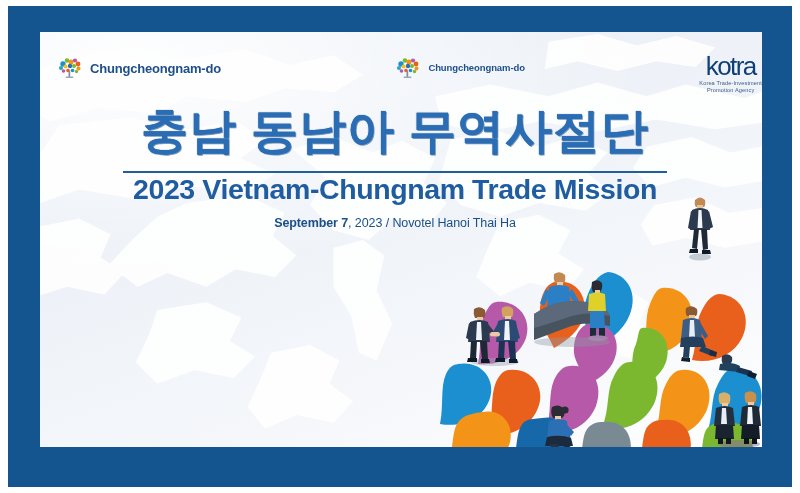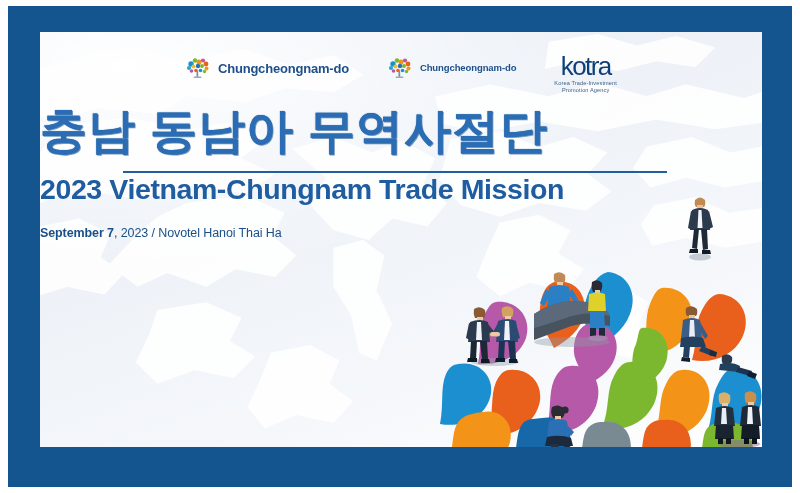--- a/index.html
+++ b/index.html
@@ -35,23 +35,24 @@
   }
   
   .map { position: absolute; inset: 0; }
   .map svg { width: 100%; height: 100%; display: block; }
 
   
   .logos {
     position: absolute;
     left: 0; right: 0; top: 24px;
     display: flex;
-    justify-content: center;
+    justify-content: space-between;
     align-items: flex-start;
     gap: 38px;
+    padding-left: 17px;
   }
   .logo { display: flex; align-items: center; gap: 7px; }
   .tree-icon { width: 26px; height: 24px; flex: 0 0 auto; }
   .tree-icon svg { display: block; width: 26px; height: 24px; }
   .logo-text-1 {
     font-size: 13px; font-weight: bold; color: #1d4f8a;
     letter-spacing: -0.2px; white-space: nowrap;
   }
   .logo-lines { line-height: 1.18; }
   .logo-line {
@@ -65,21 +66,21 @@
   }
   .kotra-sub { text-align: center; line-height: 1.25; }
   .kotra-sub div {
     font-size: 5.6px; color: #3a5f88; letter-spacing: 0.12px; white-space: nowrap;
   }
 
   
   .headline-block {
     position: absolute;
     left: 0; right: 12px; top: 74px;
-    text-align: left;
+    text-align: center;
   }
   .title-ko {
     font-size: 47px;
     font-weight: bold;
     color: #2a6db5;
     letter-spacing: 1px;
     line-height: 1.08;
     text-shadow:
       0 0 1px #235f9f,
       1px 1px 0 rgba(26,80,140,0.55);
@@ -91,21 +92,21 @@
     background: #1f5f9e;
   }
   .title-en {
     font-size: 28.5px;
     font-weight: bold;
     color: #1f5da0;
     letter-spacing: -0.4px;
     white-space: nowrap;
   }
   .meta {
-    margin-top: 20px;
+    margin-top: 10px;
     font-size: 12.5px;
     color: #1b4f87;
     letter-spacing: -0.1px;
     white-space: nowrap;
   }
   .meta .strong { font-weight: bold; }
 
   
   .petals { position: absolute; right: -6px; bottom: -10px; width: 330px; height: 185px; }
   .petals svg { display: block; width: 100%; height: 100%; }

